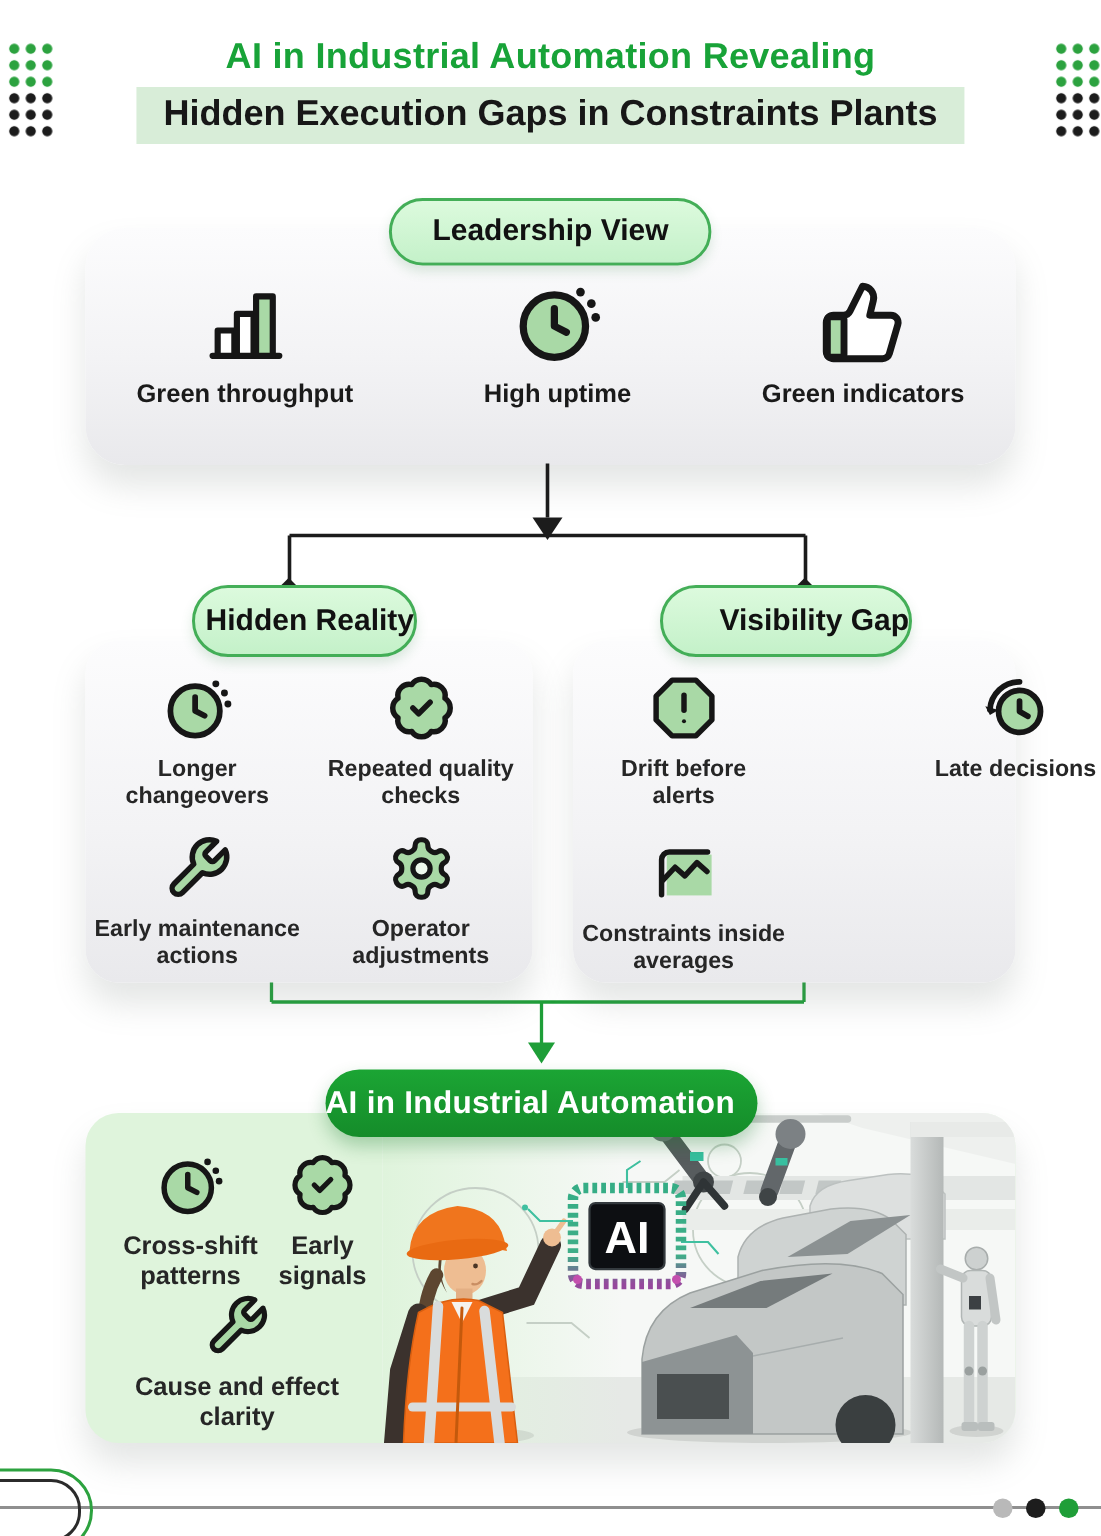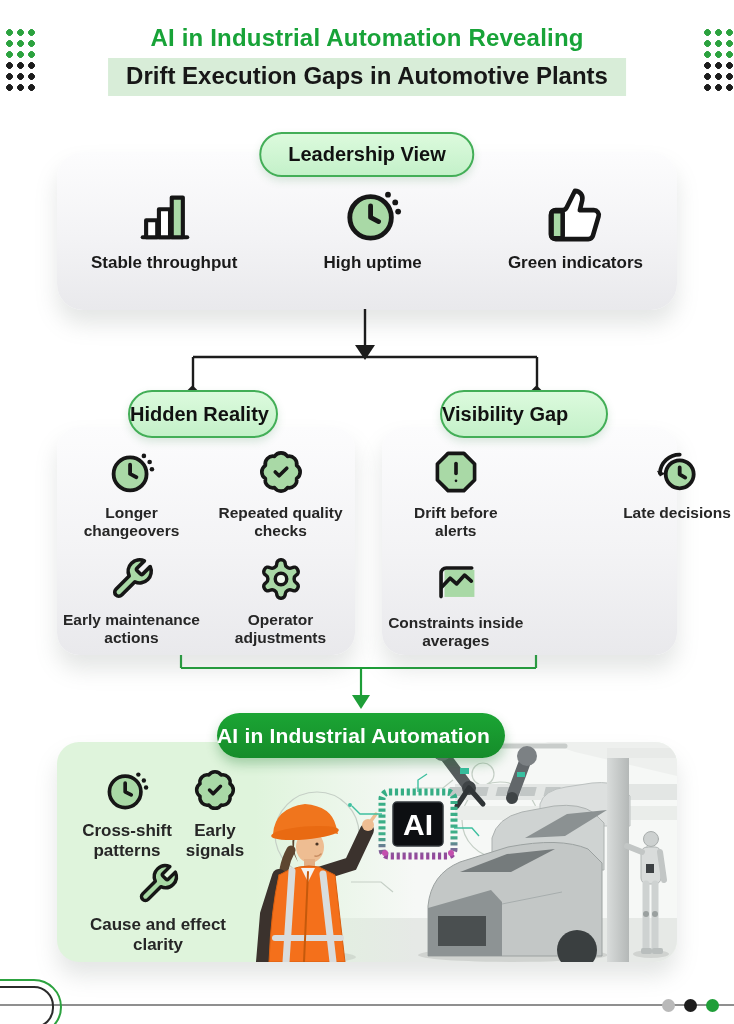--- a/index.html
+++ b/index.html
@@ -9,21 +9,21 @@
 
   
   .dots{width:33px;height:33px;background-size:11px 11px;background-position:1px 1px;}
   .dots.g{background-image:radial-gradient(circle,#2ca23f 3.1px,rgba(0,0,0,0) 3.6px);}
   .dots.k{background-image:radial-gradient(circle,#1c1c1c 3.1px,rgba(0,0,0,0) 3.6px);}
   .title1{left:0;top:24px;width:734px;text-align:center;font-size:24px;font-weight:700;color:#18a338;letter-spacing:.2px;}
   .title2{left:50%;transform:translateX(-50%);top:58px;background:#d8edd8;padding:4px 18px 6px;font-size:24px;font-weight:700;color:#171717;white-space:nowrap;}
 
   
   .card{background:linear-gradient(180deg,#fcfcfd 0%,#f3f3f5 55%,#e9e9ec 100%);border-radius:26px;box-shadow:0 14px 22px rgba(120,130,125,.20);}
-  .pill{display:flex;align-items:center;justify-content:flex-start;background:linear-gradient(180deg,#dcfadd,#c4f1c9);border:2px solid #43ae57;border-radius:999px;font-weight:700;color:#111;box-shadow:0 4px 8px rgba(60,140,80,.18);z-index:3;}
+  .pill{display:flex;align-items:center;justify-content:flex-end;background:linear-gradient(180deg,#dcfadd,#c4f1c9);border:2px solid #43ae57;border-radius:999px;font-weight:700;color:#111;box-shadow:0 4px 8px rgba(60,140,80,.18);z-index:3;}
   .pill.big{font-size:20px;}
   .pill-green{display:flex;align-items:center;background:linear-gradient(180deg,#1ba534,#158c2a);border-radius:999px;color:#ffffff;font-weight:700;font-size:21px;box-shadow:0 6px 12px rgba(20,120,40,.30);z-index:4;letter-spacing:.2px;}
 
   .lead-card{left:57px;top:152px;width:620px;height:158px;}
   .lead-badge{left:50%;transform:translateX(-50%);top:132px;height:41px;padding:0 27px;}
   .lead-items{left:57px;top:186px;width:620px;display:flex;justify-content:space-between;padding:0 34px;box-sizing:border-box;}
 
   .item{display:flex;flex-direction:column;align-items:center;}
   .item .ic{flex:none;}
   .item .lbl{font-weight:700;color:#1a1a1a;text-align:center;line-height:1.18;margin-top:9px;}
@@ -112,34 +112,34 @@
     </g>
   </defs>
 </svg>
 
 <div class="abs dots g" style="left:3px;top:26px;"></div>
 <div class="abs dots k" style="left:3px;top:59px;"></div>
 <div class="abs dots g" style="left:701px;top:26px;"></div>
 <div class="abs dots k" style="left:701px;top:59px;"></div>
 
 <div class="abs title1">AI in Industrial Automation Revealing</div>
-<div class="abs title2">Drift Execution Gaps in Automotive Plants</div>
+<div class="abs title2">Hidden Execution Gaps in Constraints Plants</div>
 
 <div class="abs pill big lead-badge">
   <span>Leadership View</span>
 </div>
 <div class="abs card lead-card"></div>
 <div class="abs lead-items">
   <div class="item">
     <span class="ic">
         <svg viewBox="0 0 24 24">
           <use href="#ic-bars"></use>
         </svg>
       </span>
-    <span class="lbl">Stable throughput</span>
+    <span class="lbl">Green throughput</span>
   </div>
   <div class="item">
     <span class="ic">
         <svg viewBox="0 0 24 24">
           <use href="#ic-clock"></use>
         </svg>
       </span>
     <span class="lbl">High uptime</span>
   </div>
   <div class="item">

